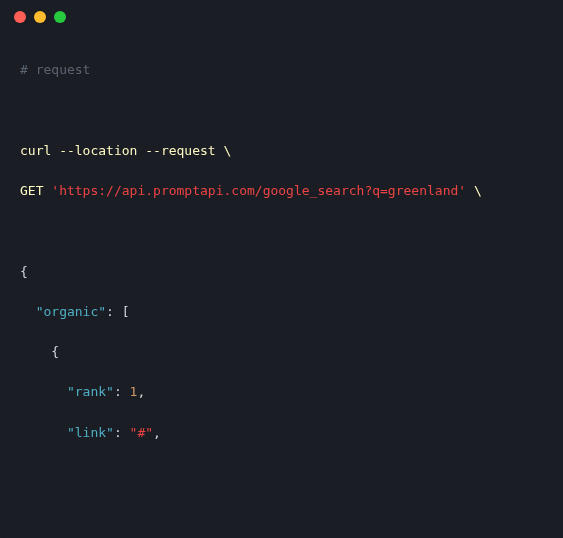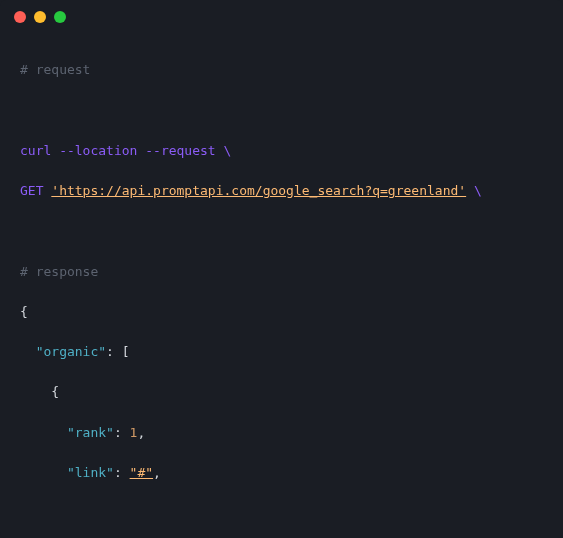--- a/index.html
+++ b/index.html
@@ -34,43 +34,42 @@
     }
     .dot-close { background: #ff5f56; }
     .dot-min { background: #ffbd2e; }
     .dot-max { background: #27c93f; }
     .code {
       padding: 6px 20px 20px 20px;
       white-space: pre;
       font-family: inherit;
     }
     .comment { color: #5c6370; }
-    .cmd { color: #8b5cf6; }
-    .str { color: #fdba74; text-decoration: underline; }
+    .cmd { color: #fef9c3; }
+    .str { color: #ef4444; }
     .key { color: #4fb0c6; }
     .punct { color: #d4d8dd; }
     .num { color: #d19a66; }
     .line { display: block; }
   </style>
 </head>
 <body>
 
 <div class="window">
   <div class="titlebar">
     <div class="traffic-dot dot-close"></div>
     <div class="traffic-dot dot-min"></div>
     <div class="traffic-dot dot-max"></div>
   </div>
   <div class="code">
 <span class="line"><span class="comment"># request</span></span>
 <span class="line"> </span>
 <span class="line"><span class="cmd">curl --location --request </span><span class="cmd">\</span></span>
 <span class="line"><span class="cmd">GET </span><span class="str">'https://api.promptapi.com/google_search?q=greenland'</span><span class="cmd"> \</span></span>
 <span class="line"> </span>
-<span class="line"><span class="comment"># response</span></span>
 <span class="line"><span class="punct">{</span></span>
 <span class="line"><span class="punct">  </span><span class="key">"organic"</span><span class="punct">: [</span></span>
 <span class="line"><span class="punct">    {</span></span>
 <span class="line"><span class="punct">      </span><span class="key">"rank"</span><span class="punct">: </span><span class="num">1</span><span class="punct">,</span></span>
 <span class="line"><span class="punct">      </span><span class="key">"link"</span><span class="punct">: </span><span class="str">"#"</span><span class="punct">,</span></span>
 
 
 
 
 

